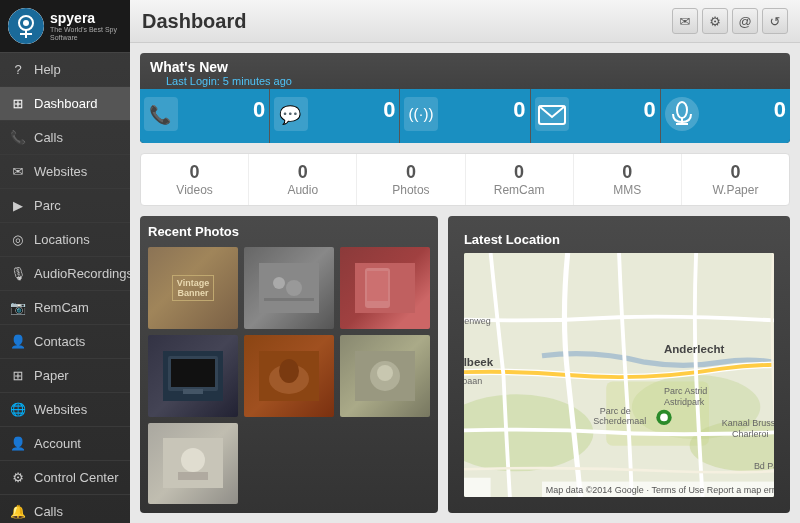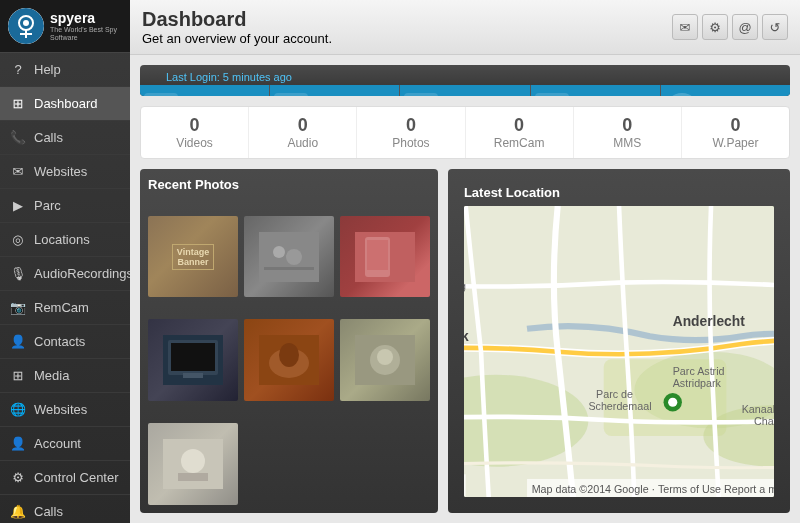--- a/index.html
+++ b/index.html
@@ -144,21 +144,21 @@
       padding: 8px;
     }
     #recent-photos-title { color: #fff; font-size: 13px; font-weight: bold; margin-bottom: 8px; }
     .photos-grid { display: grid; grid-template-columns: repeat(3, 1fr); gap: 6px; }
     .photo-thumb {
       width: 100%; aspect-ratio: 1.1;
       background: #888;
       border-radius: 2px;
       overflow: hidden;
       display: flex; align-items: center; justify-content: center;
-      font-size: 10px; color: #ccc; margin-top: 16px;
+      font-size: 10px; color: #ccc;
     }
     
     .photo-1 { background: linear-gradient(135deg, #8B7355 0%, #a0855a 40%, #7a6045 100%); }
     .photo-2 { background: linear-gradient(135deg, #666 0%, #888 50%, #555 100%); }
     .photo-3 { background: linear-gradient(135deg, #8B3A3A 0%, #a04040 50%, #cc6666 80%); }
     .photo-4 { background: linear-gradient(135deg, #334 0%, #445 50%, #223 100%); }
     .photo-5 { background: linear-gradient(135deg, #8B4513 0%, #a05020 50%, #7a3010 100%); }
     .photo-6 { background: linear-gradient(135deg, #888870 0%, #aaaa88 50%, #777760 100%); }
     .photo-7 { background: linear-gradient(135deg, #aaa8a0 0%, #c0bdb0 50%, #908e88 100%); }
 
@@ -231,21 +231,21 @@
   <div class="sidebar-item">
     <span class="sidebar-icon">📷</span>
     <span>RemCam</span>
   </div>
   <div class="sidebar-item">
     <span class="sidebar-icon">👤</span>
     <span>Contacts</span>
   </div>
   <div class="sidebar-item">
     <span class="sidebar-icon">⊞</span>
-    <span>Media</span>
+    <span>Paper</span>
   </div>
   <div class="sidebar-item">
     <span class="sidebar-icon">🌐</span>
     <span>Websites</span>
   </div>
   <div class="sidebar-item">
     <span class="sidebar-icon">👤</span>
     <span>Account</span>
   </div>
   <div class="sidebar-item">
@@ -257,34 +257,34 @@
     <span>Calls</span>
   </div>
 
 </div>
 
 <div id="main">
 
   <div id="header">
     <div>
       <div id="header-title">Dashboard</div>
-      <div>Get an overview of your account.</div>
     </div>
     <div id="header-icons">
       <div class="header-btn">✉</div>
       <div class="header-btn">⚙</div>
       <div class="header-btn">@</div>
       <div class="header-btn">↺</div>
     </div>
   </div>
 
   <div id="content">
 
     <div id="whats-new">
       <div id="whats-new-header">
+        <div id="whats-new-title">What's New</div>
         <div id="last-login">Last Login: 5 minutes ago</div>
       </div>
       <div class="stats-row">
 
         <div class="stat-item blue">
           <div style="display:flex;width:100%;align-items:flex-start;justify-content:space-between;">
             <div class="stat-icon">
               <svg width="34" height="34" viewBox="0 0 34 34">
                   <rect width="34" height="34" rx="4" fill="rgba(255,255,255,0.15)"></rect>
                   <text x="17" y="24" text-anchor="middle" font-size="18" fill="white">📞</text>

